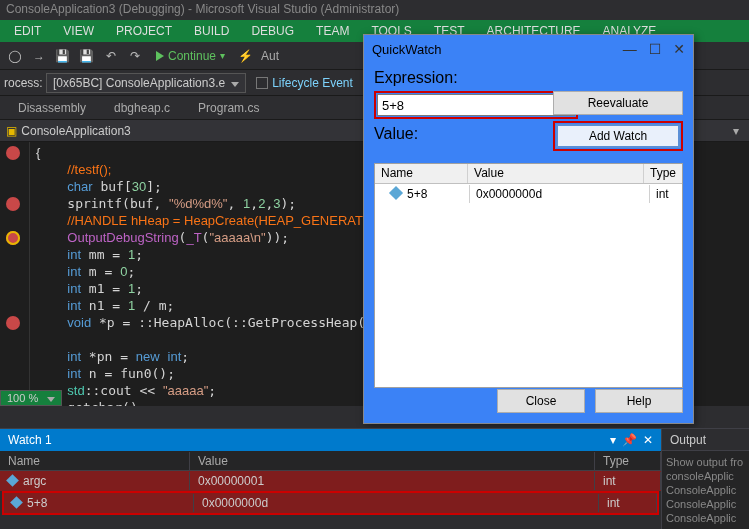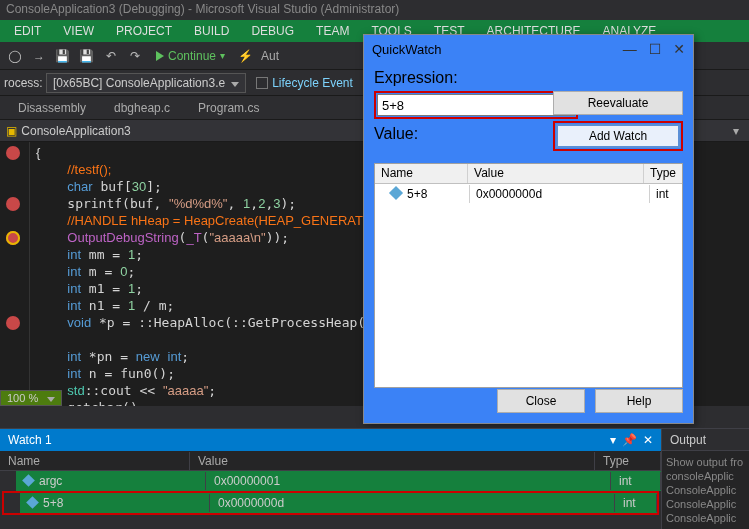--- a/index.html
+++ b/index.html
@@ -37,21 +37,21 @@
   .bp { position: absolute; left: 6px; width: 14px; height: 14px; background: #c94848; border-radius: 50%; }
   .bp.y { background: #c94848; box-shadow: 0 0 0 2px #e6b800 inset; }
   .code { flex: 1; padding: 2px 6px; font-family: Consolas, monospace; font-size: 13px; line-height: 17px; color: #d4d4d4; white-space: pre; overflow: hidden; }
   .brace { color: #d4d4d4; }
   .comment { color: #f97316; }
   .keyword { color: #569cd6; }
   .str { color: #d69d85; }
   .num { color: #8fd3a2; }
   .macro { color: #bd63c5; }
   .ns { color: #4ec9b0; }
-  .zoom { position: absolute; bottom: 0; left: 0; background: #4d7c0f; color: #ccc; font-size: 11px; padding: 1px 6px; border: 1px solid #555; }
+  .zoom { position: absolute; bottom: 0; left: 0; background: #15803d; color: #ccc; font-size: 11px; padding: 1px 6px; border: 1px solid #555; }
   .zoom::after { content: ""; display: inline-block; margin-left: 6px; border-left: 4px solid transparent; border-right: 4px solid transparent; border-top: 5px solid #aaa; }
 
   
   .dialog { position: absolute; top: 34px; left: 363px; width: 331px; height: 390px; background: #3b82f6; border: 1px solid #888; box-shadow: 2px 2px 8px rgba(0,0,0,0.4); color: #000; }
   .dlg-title { height: 28px; display: flex; align-items: center; padding: 0 8px; font-size: 13px; }
   .win-controls { margin-left: auto; display: flex; gap: 12px; color: #333; font-size: 14px; }
   .dlg-body { padding: 6px 10px; }
   .dlg-row { display: flex; align-items: center; gap: 8px; margin-bottom: 4px; }
   .dlg-row label { font-size: 16px; }
   .expr-wrap { display: flex; align-items: center; gap: 10px; }
@@ -74,21 +74,21 @@
   
   .bottom { position: absolute; top: 428px; left: 0; right: 0; bottom: 0; display: flex; }
   .watch-panel { flex: 1; display: flex; flex-direction: column; border-top: 1px solid #3f3f46; }
   .watch-title { height: 22px; background: #007acc; color: #fff; display: flex; align-items: center; padding: 0 8px; font-size: 12px; }
   .watch-title .pins { margin-left: auto; display: flex; gap: 6px; color: #fff; font-size: 12px; }
   .watch-head { height: 20px; background: #252526; display: flex; align-items: center; color: #aaa; font-size: 12px; border-bottom: 1px solid #3f3f46; }
   .watch-head div, .watch-row div { padding: 2px 8px; border-right: 1px solid #3f3f46; }
   .wname { width: 190px; }
   .wvalue { width: 405px; }
   .wtype { flex: 1; }
-  .watch-row { height: 20px; display: flex; align-items: center; font-size: 12px; background: #15803d; margin-left: 16px; }
+  .watch-row { height: 20px; display: flex; align-items: center; font-size: 12px; background: #7f1d1d; }
   .watch-row .cube2 { width: 9px; height: 9px; background: #5aa7d6; transform: rotate(45deg); display: inline-block; margin-right: 6px; }
   .row-hl { border: 2px solid #cc0000; margin: 0 2px; padding: 0 !important; }
   .row-hl .watch-row div { border-right: 1px solid #3f3f46; }
 
   .output-panel { width: 88px; border-left: 1px solid #3f3f46; border-top: 1px solid #3f3f46; background: #252526; display: flex; flex-direction: column; }
   .output-title { height: 22px; background: #2d2d30; color: #ccc; display: flex; align-items: center; padding: 0 8px; font-size: 12px; border-bottom: 1px solid #3f3f46; }
   .output-body { color: #888; font-size: 11px; padding: 4px; font-family: Consolas, monospace; line-height: 14px; overflow: hidden; white-space: nowrap; }
 </style>
 </head>
 <body>

